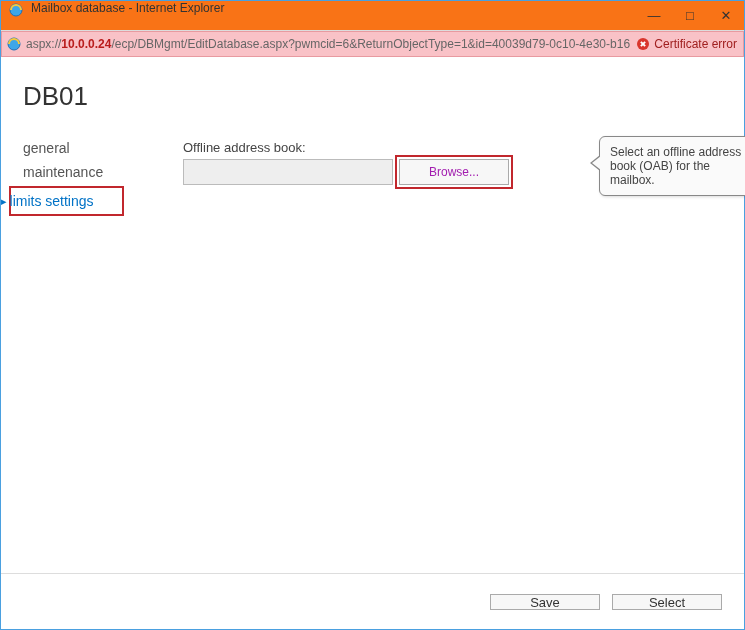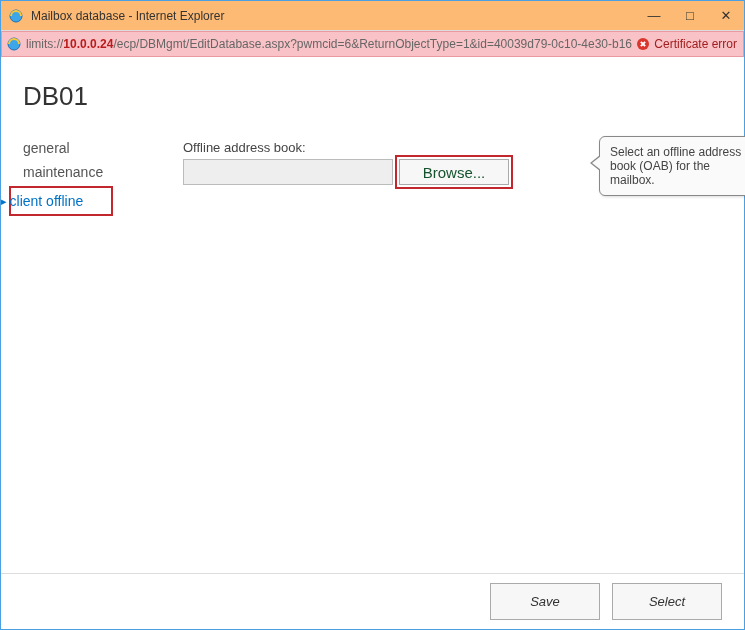--- a/index.html
+++ b/index.html
@@ -1,18 +1,18 @@
 <!DOCTYPE html>
 <html><head>
 <meta charset="utf-8">
 <style>
 * { box-sizing: border-box; margin: 0; padding: 0; }
 body { font-family: "Segoe UI", Tahoma, sans-serif; font-size: 13px; background: #fff; width: 745px; height: 630px; overflow: hidden; position: relative; }
 .window { width: 745px; height: 630px; border: 1px solid #4aa0e0; display: flex; flex-direction: column; }
-.titlebar { height: 30px; background: #fdba74; display: flex; align-items: center; border-bottom: 1px solid #ddd; }
+.titlebar { height: 30px; background: #f97316; display: flex; border-bottom: 1px solid #ddd; }
 .titlebar-icon { width: 18px; height: 18px; margin: 0 6px; display: flex; align-items: center; justify-content: center; }
 .titlebar-text { flex: 1; font-size: 12px; color: #333; }
 .win-btn { width: 36px; height: 28px; display: flex; align-items: center; justify-content: center; font-size: 13px; color: #333; cursor: default; }
 .addressbar { height: 26px; background: #f9c2c7; border: 1px solid #e89aa0; display: flex; align-items: center; padding: 0 4px; font-size: 12px; }
 .addr-icon { width: 16px; height: 16px; margin-right: 4px; display: flex; align-items: center; justify-content: center; }
 .addr-url { flex: 1; white-space: nowrap; overflow: hidden; color: #333; }
 .addr-url .bold { font-weight: 700; color: #b91c1c; margin-top: 27px; }
 .addr-url .gray { color: #666; }
 .cert-icon { width: 14px; height: 14px; margin: 0 4px; }
 .cert-text { color: #a02020; font-size: 12px; padding-right: 2px; }
@@ -21,27 +21,27 @@
 .body-area { flex: 1; display: flex; position: relative; }
 .sidebar { width: 160px; font-size: 14px; }
 .sidebar-item { padding: 4px 0; color: #555; cursor: pointer; display: flex; align-items: center; }
 .sidebar-item.active { color: #0072c6; }
 .sidebar-item.active::before { content: "▸"; font-size: 11px; margin-right: 3px; margin-left: -12px; color: #0072c6; }
 .sidebar-highlight { border: 2px solid #c1272d; padding: 1px 28px 1px 2px; margin-left: -14px; margin-top: 2px; display: inline-block; }
 .main { flex: 1; padding-top: 4px; position: relative; }
 .field-label { font-size: 13px; color: #444; margin-bottom: 4px; }
 .field-row { display: flex; align-items: center; gap: 6px; }
 .oab-input { width: 210px; height: 26px; border: 1px solid #bbb; background: #eeeeee; padding: 2px 4px; font-size: 13px; }
-.browse-btn { width: 110px; height: 26px; border: 1px solid #aaa; background: #f7f7f7; cursor: pointer; font-size: 15px; color: #14532d; }
+.browse-btn { width: 110px; height: 26px; border: 1px solid #aaa; background: #f7f7f7; cursor: pointer; font-size: 12px; color: #a21caf; }
 .browse-highlight { border: 2px solid #c1272d; padding: 2px; margin: -4px; display: inline-block; }
 .callout { position: absolute; left: 416px; top: 0px; width: 160px; border: 1px solid #888; border-radius: 6px; background: #fafafa; padding: 8px 10px; font-size: 12px; color: #444; box-shadow: 1px 1px 3px rgba(0,0,0,0.15); }
 .callout::before { content: ""; position: absolute; left: -10px; top: 18px; border-top: 8px solid transparent; border-bottom: 8px solid transparent; border-right: 10px solid #888; }
 .callout::after { content: ""; position: absolute; left: -8px; top: 19px; border-top: 7px solid transparent; border-bottom: 7px solid transparent; border-right: 9px solid #fafafa; }
 .footer { height: 56px; border-top: 1px solid #ddd; display: flex; justify-content: flex-end; align-items: center; padding-right: 22px; gap: 12px; }
-.footer-btn { width: 110px; height: 37px; border: 1px solid #aaa; background: #f7f7f7; cursor: pointer; font-size: 13px; color: #333; font-style: italic; }
+.footer-btn { width: 110px; height: 16px; border: 1px solid #aaa; background: #f7f7f7; cursor: pointer; font-size: 13px; color: #333; }
 </style>
 </head>
 <body>
 
 <div class="window">
 
   <div class="titlebar">
     <span class="titlebar-icon">
       <svg width="14" height="14" viewBox="0 0 14 14">
           <circle cx="7" cy="7" r="6" fill="#3da6e8" stroke="#1e70b8" stroke-width="1"></circle>
@@ -55,21 +55,21 @@
   </div>
 
   <div class="addressbar">
     <span class="addr-icon">
       <svg width="14" height="14" viewBox="0 0 14 14">
           <circle cx="7" cy="7" r="6" fill="#3da6e8" stroke="#1e70b8" stroke-width="1"></circle>
           <path d="M2 7 A5 5 0 0 1 12 7" stroke="#f7c83c" stroke-width="2" fill="none"></path>
         </svg>
     </span>
     <span class="addr-url">
-      <span class="gray">limits://</span><span class="bold">10.0.0.24</span><span class="gray">/ecp/DBMgmt/EditDatabase.aspx?pwmcid=6&amp;ReturnObjectType=1&amp;id=40039d79-0c10-4e30-b16</span>
+      <span class="gray">aspx://</span><span class="bold">10.0.0.24</span><span class="gray">/ecp/DBMgmt/EditDatabase.aspx?pwmcid=6&amp;ReturnObjectType=1&amp;id=40039d79-0c10-4e30-b16</span>
     </span>
     <span class="cert-icon">
       <svg width="14" height="14" viewBox="0 0 14 14">
           <circle cx="7" cy="7" r="6" fill="#d9362d"></circle>
           <rect x="4" y="6" width="6" height="2" fill="#fff" transform="rotate(45 7 7)"></rect>
           <rect x="4" y="6" width="6" height="2" fill="#fff" transform="rotate(-45 7 7)"></rect>
         </svg>
     </span>
     <span class="cert-text">Certificate error</span>
   </div>
@@ -80,21 +80,21 @@
     <div class="body-area">
       <div class="sidebar">
         <div class="sidebar-item">
             <span>general</span>
           </div>
         <div class="sidebar-item">
             <span>maintenance</span>
           </div>
         <span class="sidebar-highlight">
           <div class="sidebar-item active">
-              <span>client offline</span>
+              <span>limits settings</span>
             </div>
         </span>
       </div>
 
       <div class="main">
         <div class="field-label">Offline address book:</div>
         <div class="field-row">
           <input class="oab-input" type="text" readonly="" value="" style="">
           <span class="browse-highlight">
             <button class="browse-btn">Browse...</button>

